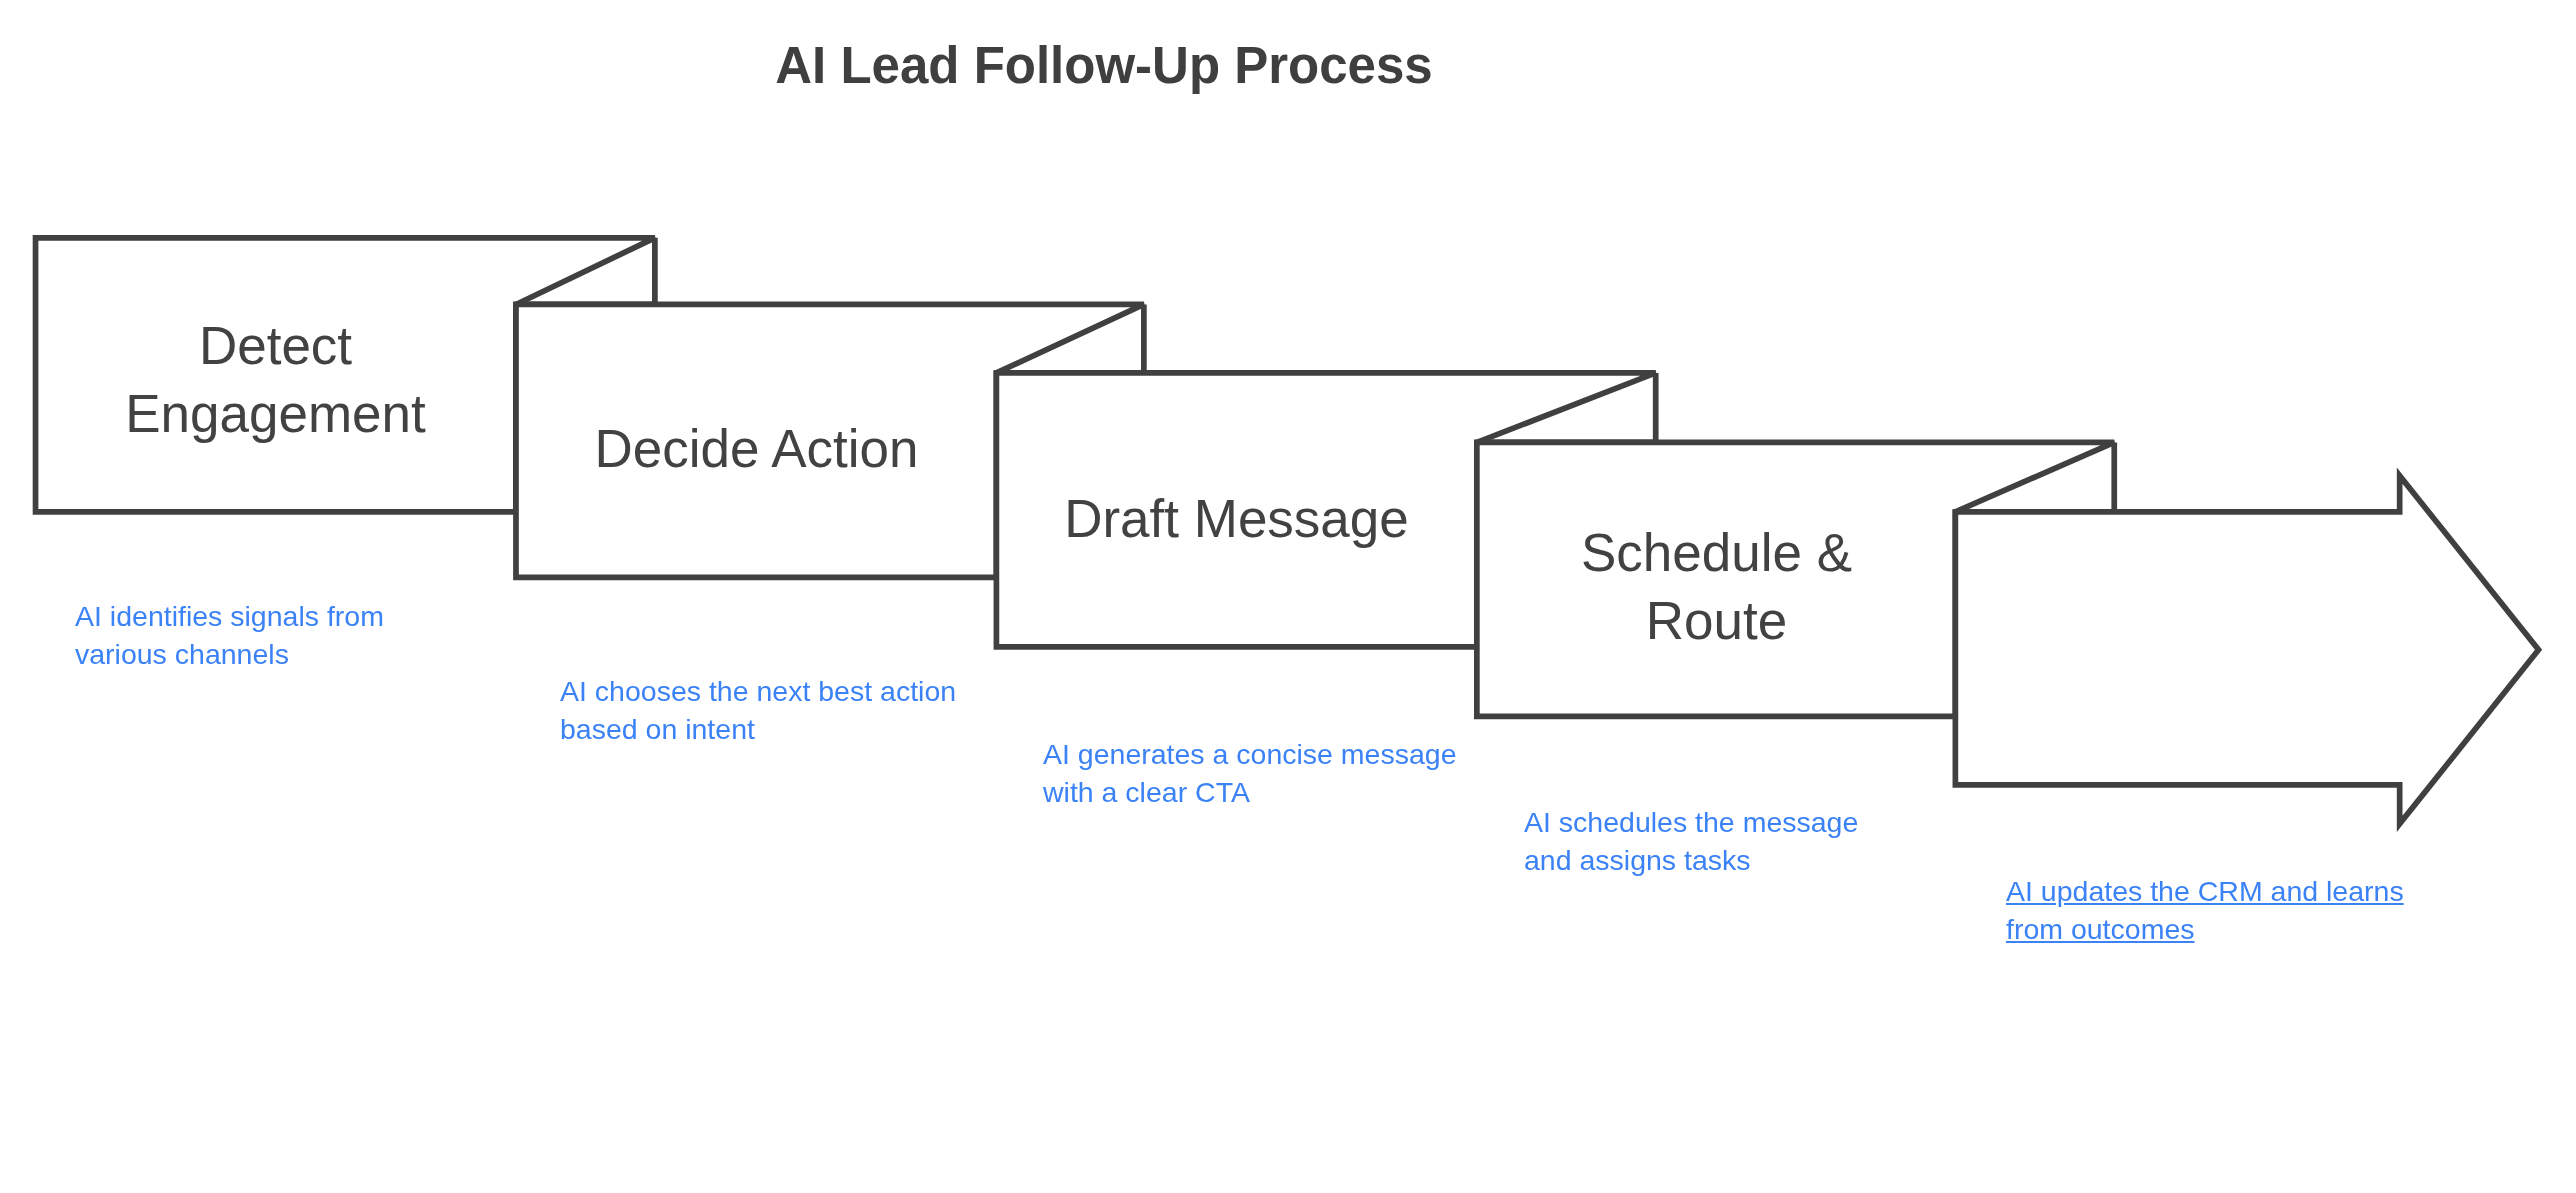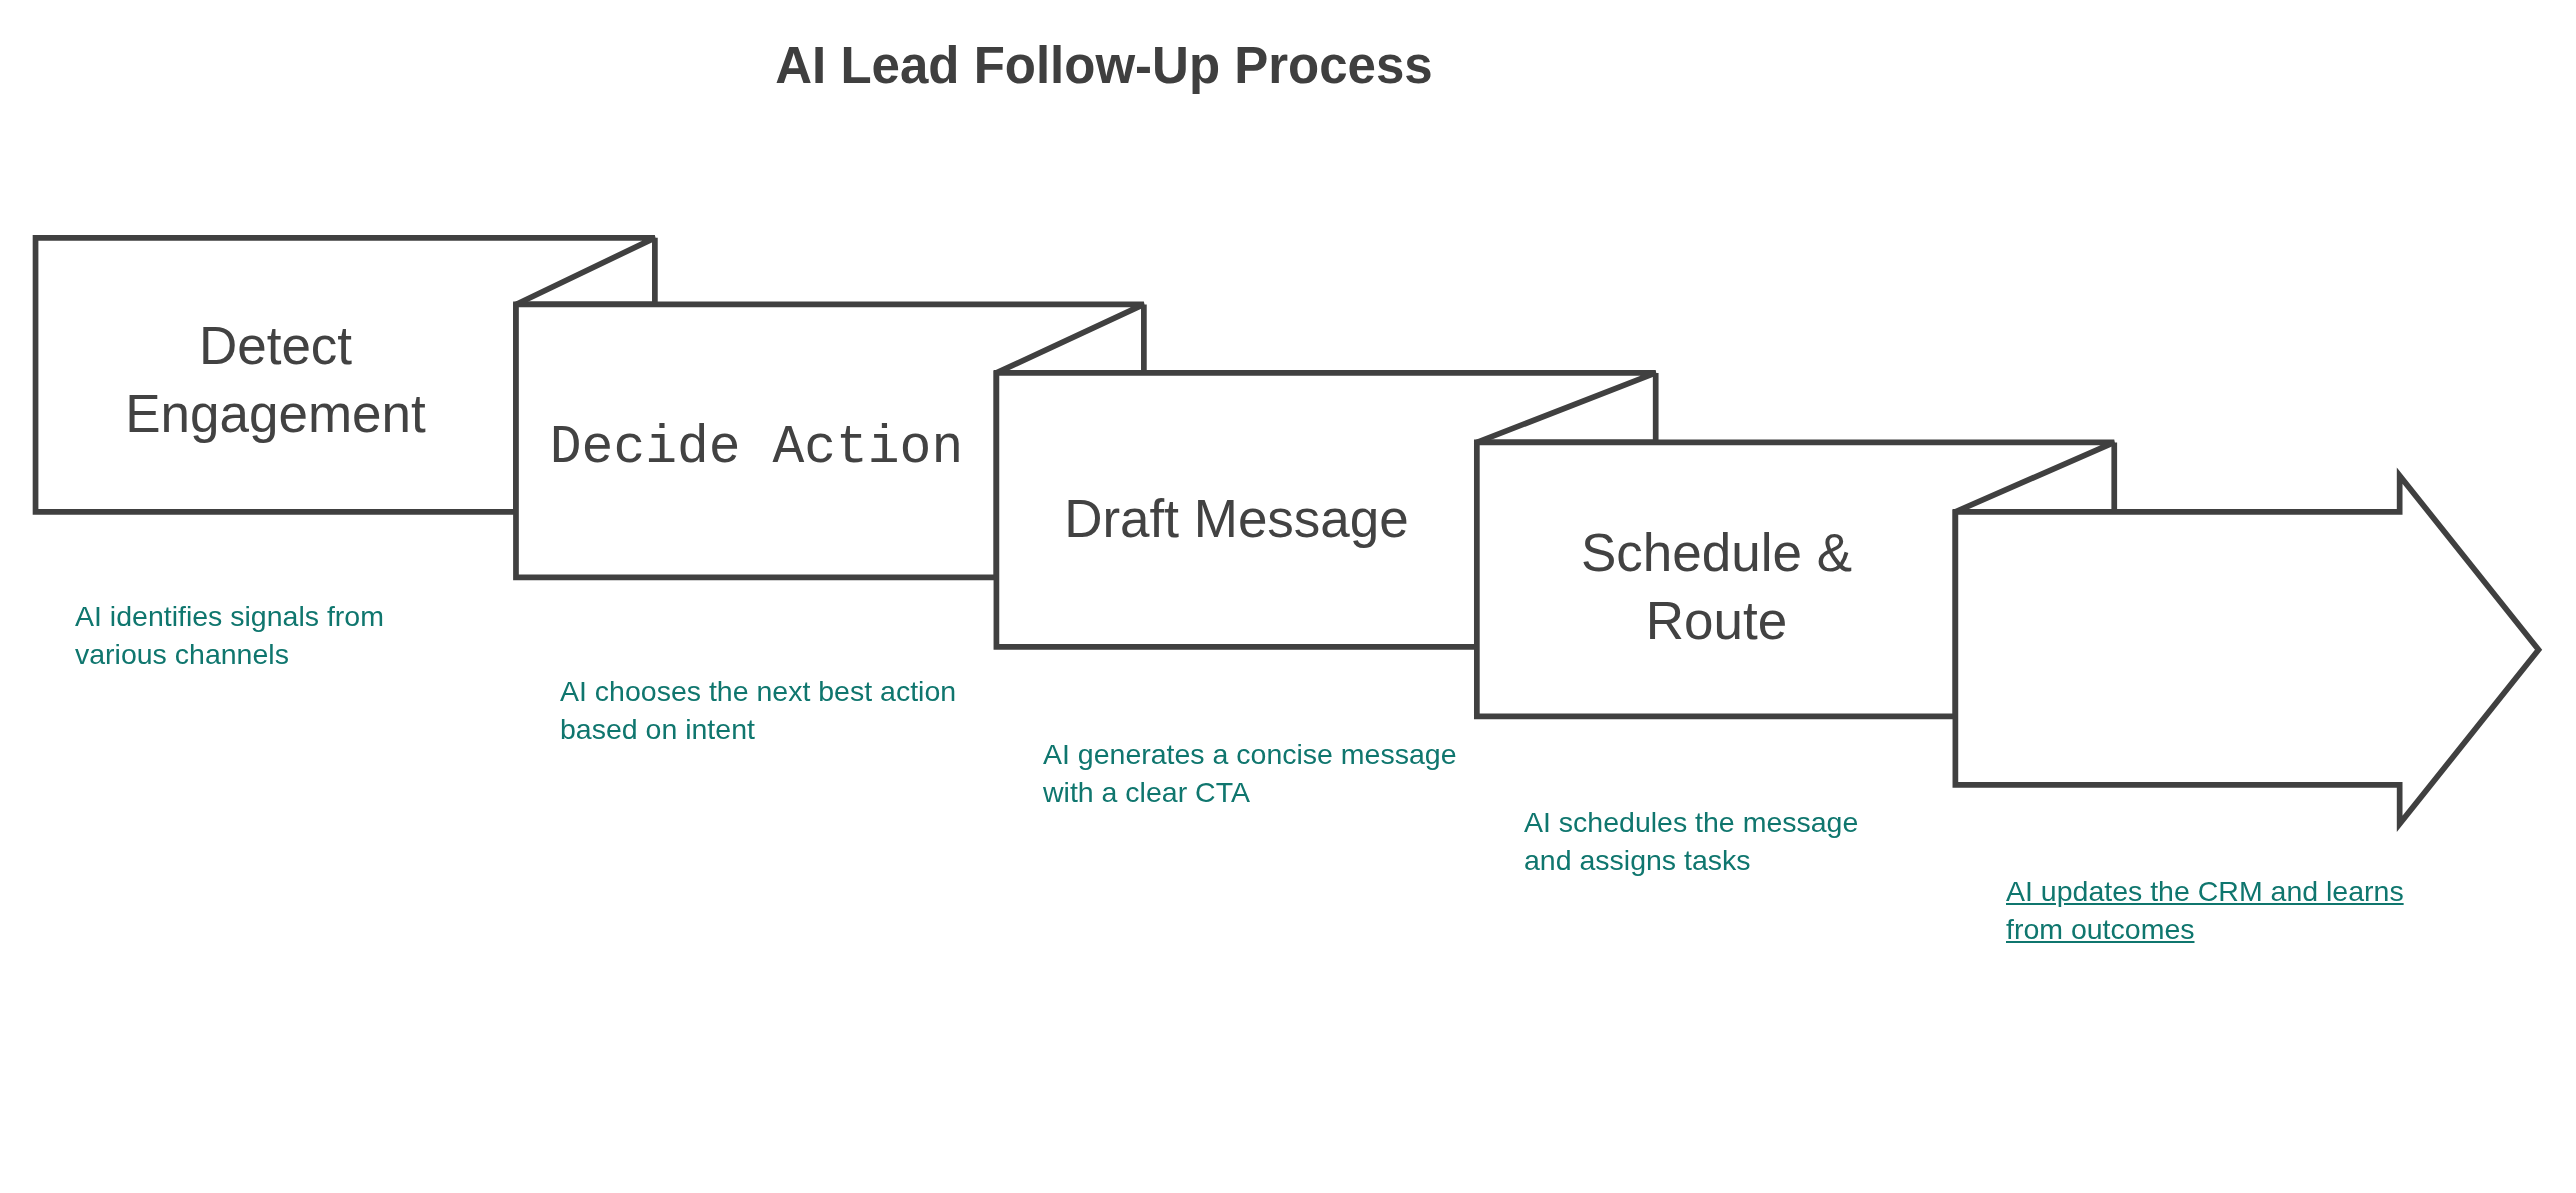--- a/index.html
+++ b/index.html
@@ -58,21 +58,21 @@
     font-size: 53px;
     font-weight: normal;
     color: #424242;
     line-height: 1.28;
     pointer-events: none;
   }
   .step-caption {
     position: absolute;
     font-size: 28.5px;
     font-weight: normal;
-    color: #0f766e;
+    color: #3b82f6;
     line-height: 1.35;
     text-align: left;
     white-space: pre-line;
   }
 </style>
 </head>
 <body>
 
 <div id="diagram-root">
 
@@ -93,21 +93,21 @@
     <path class="fold-line" d="M 2222 465 L 2222 538 L 2055 538"></path>
 
     <path class="step-outline" d="M 2055 538 L 2522 538 L 2522 500 L 2668 683 L 2522 866 L 2522 825 L 2055 825 Z"></path>
   </svg>
 
   <div class="step-label" style="left:35px; top:312px; width:481px;">
     <div>Detect</div>
     <div>Engagement</div>
   </div>
 
-  <div class="step-label" style="left:516px; top:415px; width:481px;font-family:Liberation Mono, monospace;">
+  <div class="step-label" style="left:516px; top:415px; width:481px;">
     <div>Decide Action</div>
   </div>
 
   <div class="step-label" style="left:996px; top:485px; width:481px;">
     <div>Draft Message</div>
   </div>
 
   <div class="step-label" style="left:1477px; top:519px; width:479px;">
     <div>Schedule &amp;</div>
     <div>Route</div>

